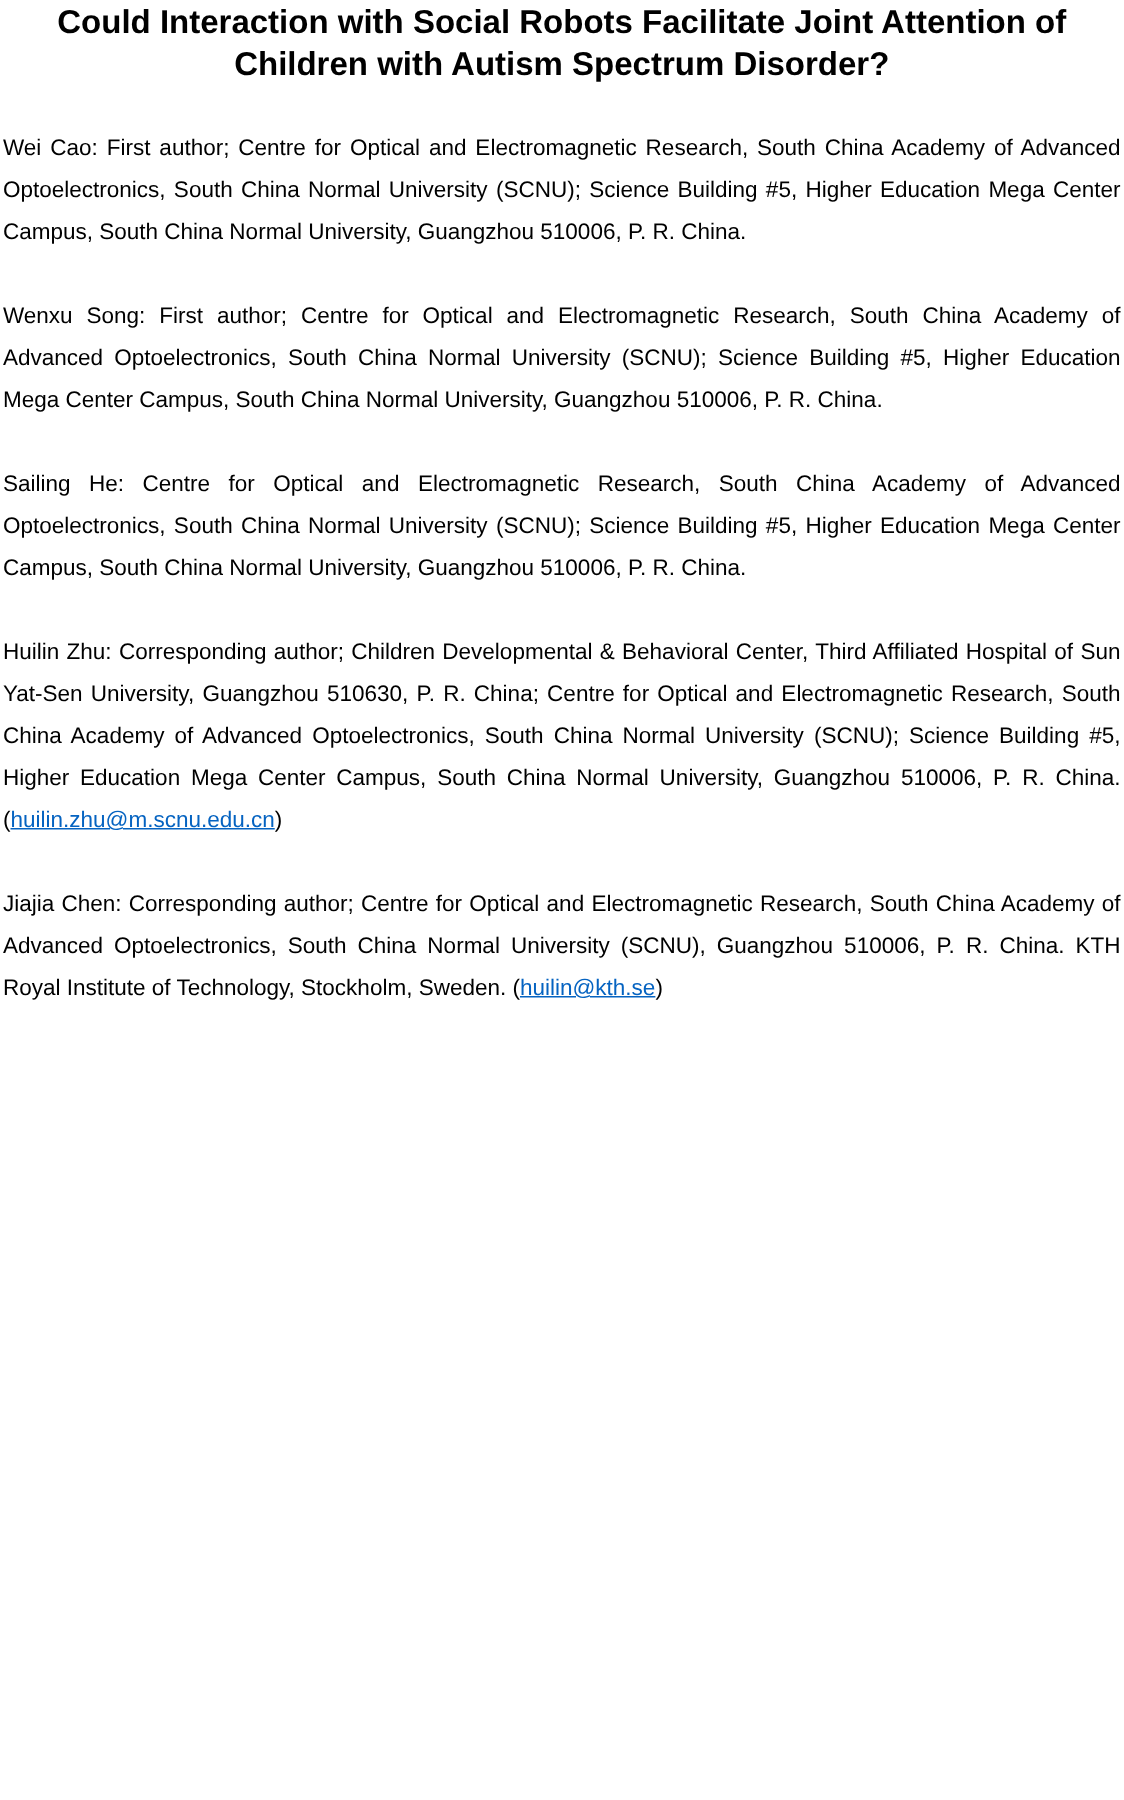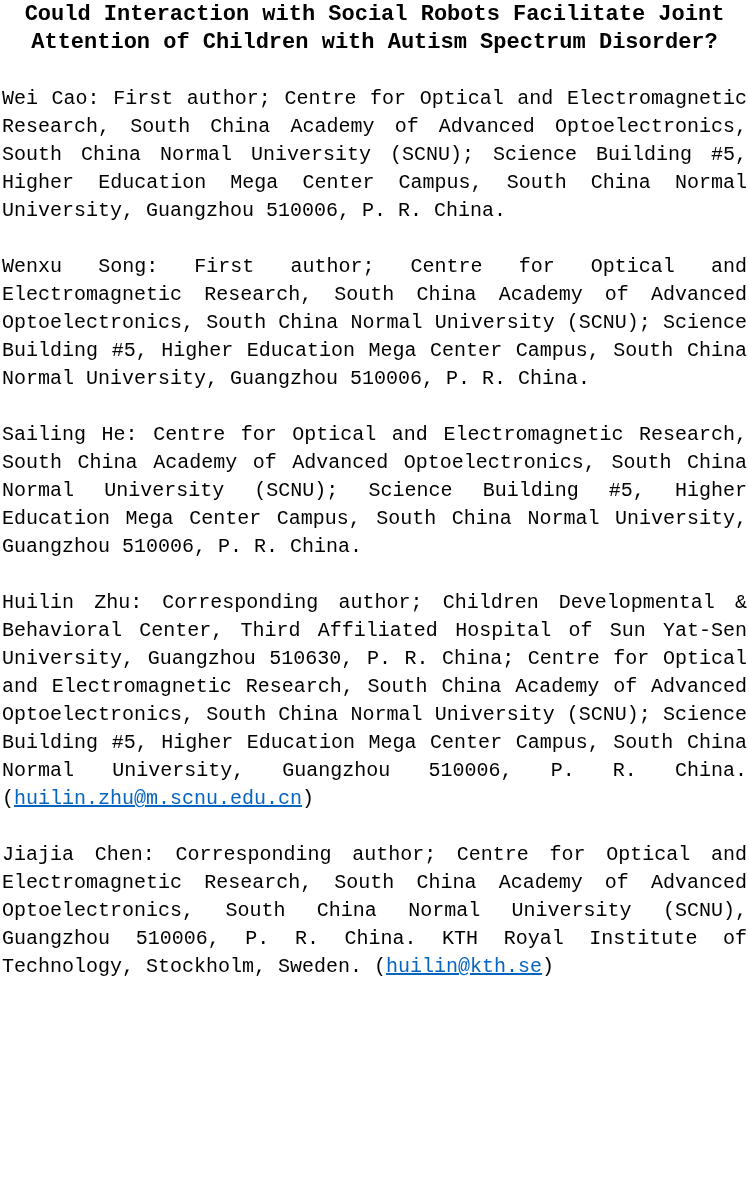--- a/index.html
+++ b/index.html
@@ -6,33 +6,33 @@
     margin: 0;
     padding: 0;
     background: #ffffff;
   }
   .page {
     width: 749px;
     height: 1200px;
     box-sizing: border-box;
     background: #ffffff;
     color: #000000;
-    font-family: Liberation Mono, monospace;
+    font-family: Liberation Sans, sans-serif;
     padding: 1px 2px 0 2px;
     overflow: hidden;
   }
   .paper-title {
     font-size: 22px;
     font-weight: bold;
     line-height: 28px;
     text-align: center;
     margin: 0 0 28px 0;
   }
   .affil {
-    font-size: 20px;
+    font-size: 15px;
     line-height: 28px;
     text-align: justify;
     margin: 0 0 28px 0;
   }
   .affil:last-child {
     margin-bottom: 0;
   }
   .email-link {
     text-decoration: underline;
     cursor: pointer;

